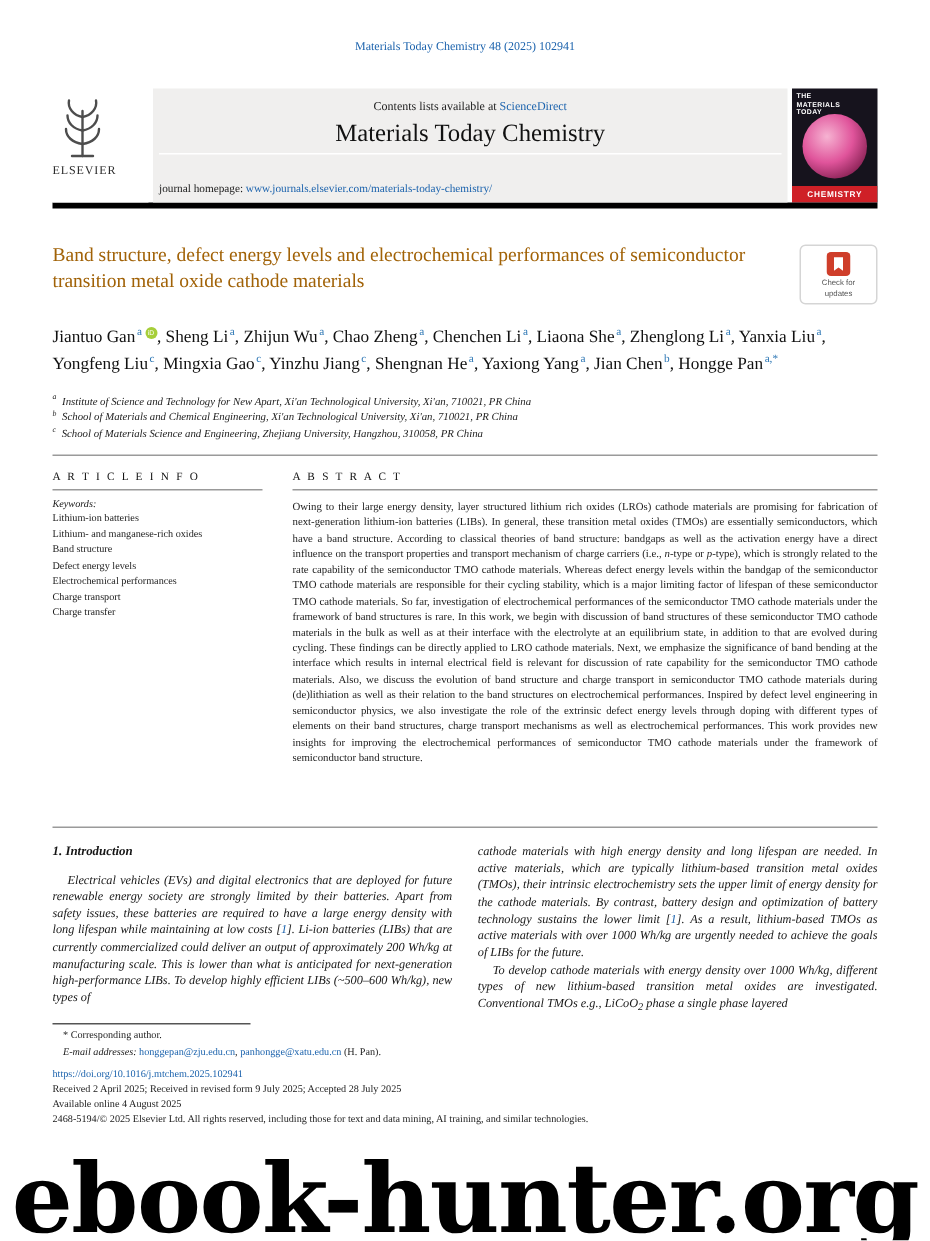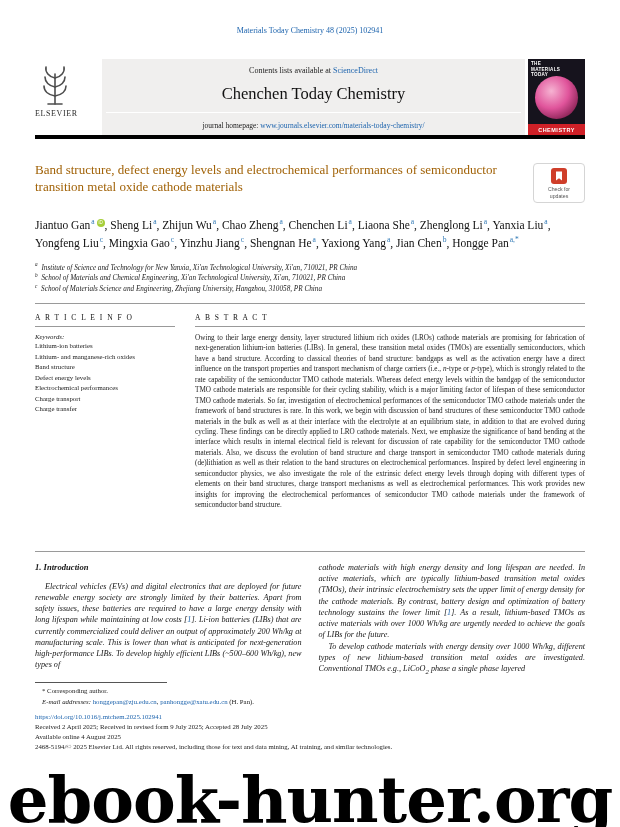--- a/index.html
+++ b/index.html
@@ -15,21 +15,21 @@
   
   .jref { text-align:center; font-size:8px; margin-bottom:24px; }
 
   
   .masthead { display:flex; height:80px; border-bottom:4px solid #000; }
   .logo-col { width:64px; display:flex; flex-direction:column; align-items:flex-start; padding-top:3px; background:#fff; }
   .els-word { font-size:8px; letter-spacing:.6px; color:#2b2b2b; margin-top:1px; }
   .mast-center { flex:1; background:#f0efee; margin:0 3px; display:flex; flex-direction:column; align-items:center; justify-content:space-between; padding:7px 4px 5px; }
   .contents-line { font-size:8px; color:#222; }
   .mast-title { font-size:16.5px; color:#111; }
-  .homepage-line { font-size:7.5px; width:100%; text-align:center; border-top:1px solid #fff; padding-top:8px; }
+  .homepage-line { font-size:7.5px; width:100%; text-align:left; border-top:1px solid #fff; padding-top:18px; }
 
   
   .cover { width:57px; position:relative; background:#16131d; overflow:hidden; }
   .cover-brand { position:absolute; top:2px; left:3px; color:#fff; font-family:"Liberation Sans",sans-serif; font-size:4.6px; font-weight:bold; line-height:1.25; letter-spacing:.3px; }
   .cover-blob { position:absolute; top:17px; left:7px; width:43px; height:43px; border-radius:50%;
     background:radial-gradient(circle at 38% 35%, #f6b3d2 0%, #e0549b 45%, #8c2457 78%, #3a0f26 100%); }
   .cover-bar { position:absolute; bottom:0; left:0; right:0; background:#cf2027; color:#fff; font-family:"Liberation Sans",sans-serif; font-weight:bold; font-size:5.5px; text-align:center; letter-spacing:.5px; padding:2.5px 0; }
 
   
   .title-row { display:flex; gap:16px; margin-top:22px; align-items:flex-start; }
@@ -96,21 +96,21 @@
             <path d="M20 34 C27 33 31 29 31 24"></path>
             <path d="M13 42 L27 42"></path>
           </g>
         </svg>
         <div class="els-word">ELSEVIER</div>
       </div>
       <div class="mast-center">
         <div class="contents-line">
           <span>Contents lists available at </span><span class="link">ScienceDirect</span>
         </div>
-        <div class="mast-title">Chenchen Today Chemistry</div>
+        <div class="mast-title">Materials Today Chemistry</div>
         <div class="homepage-line">
           <span>journal homepage: </span><span class="link">www.journals.elsevier.com/materials-today-chemistry/</span>
         </div>
       </div>
       <div class="cover">
         <div class="cover-brand">
           <div>THE</div>
           <div>MATERIALS</div>
           <div>TODAY</div>
         </div>
@@ -126,21 +126,21 @@
           <rect width="16" height="16" rx="3" fill="#cf3e2a"></rect>
           <path d="M5 3.5 h6 v9 l-3 -2.2 l-3 2.2 z" fill="#ffffff"></path>
         </svg>
         <div class="cu-text">Check for updates</div>
       </div>
     </div>
 
     <div class="authors" id="authors"><span>Jiantuo Gan</span><sup class="asup">a</sup><span class="orcid">iD</span><span>, </span><span>Sheng Li</span><sup class="asup">a</sup><span>, </span><span>Zhijun Wu</span><sup class="asup">a</sup><span>, </span><span>Chao Zheng</span><sup class="asup">a</sup><span>, </span><span>Chenchen Li</span><sup class="asup">a</sup><span>, </span><span>Liaona She</span><sup class="asup">a</sup><span>, </span><span>Zhenglong Li</span><sup class="asup">a</sup><span>, </span><span>Yanxia Liu</span><sup class="asup">a</sup><span>, </span><span>Yongfeng Liu</span><sup class="asup">c</sup><span>, </span><span>Mingxia Gao</span><sup class="asup">c</sup><span>, </span><span>Yinzhu Jiang</span><sup class="asup">c</sup><span>, </span><span>Shengnan He</span><sup class="asup">a</sup><span>, </span><span>Yaxiong Yang</span><sup class="asup">a</sup><span>, </span><span>Jian Chen</span><sup class="asup">b</sup><span>, </span><span>Hongge Pan</span><sup class="asup">a,*</sup></div>
 
     <div class="affils" id="affils">
-        <div class="affil"><sup>a</sup><span> Institute of Science and Technology for New Yanxia, Xi'an Technological University, Xi'an, 710021, PR China</span></div>
+        <div class="affil"><sup>a</sup><span> Institute of Science and Technology for New Apart, Xi'an Technological University, Xi'an, 710021, PR China</span></div>
         <div class="affil"><sup>b</sup><span> School of Materials and Chemical Engineering, Xi'an Technological University, Xi'an, 710021, PR China</span></div>
         <div class="affil"><sup>c</sup><span> School of Materials Science and Engineering, Zhejiang University, Hangzhou, 310058, PR China</span></div>
       </div>
 
     <hr class="rule">
 
     <div class="info-abstract">
       <div class="info-col">
         <div class="sec-head">A R T I C L E   I N F O</div>
         <div class="kw-label">Keywords:</div>

